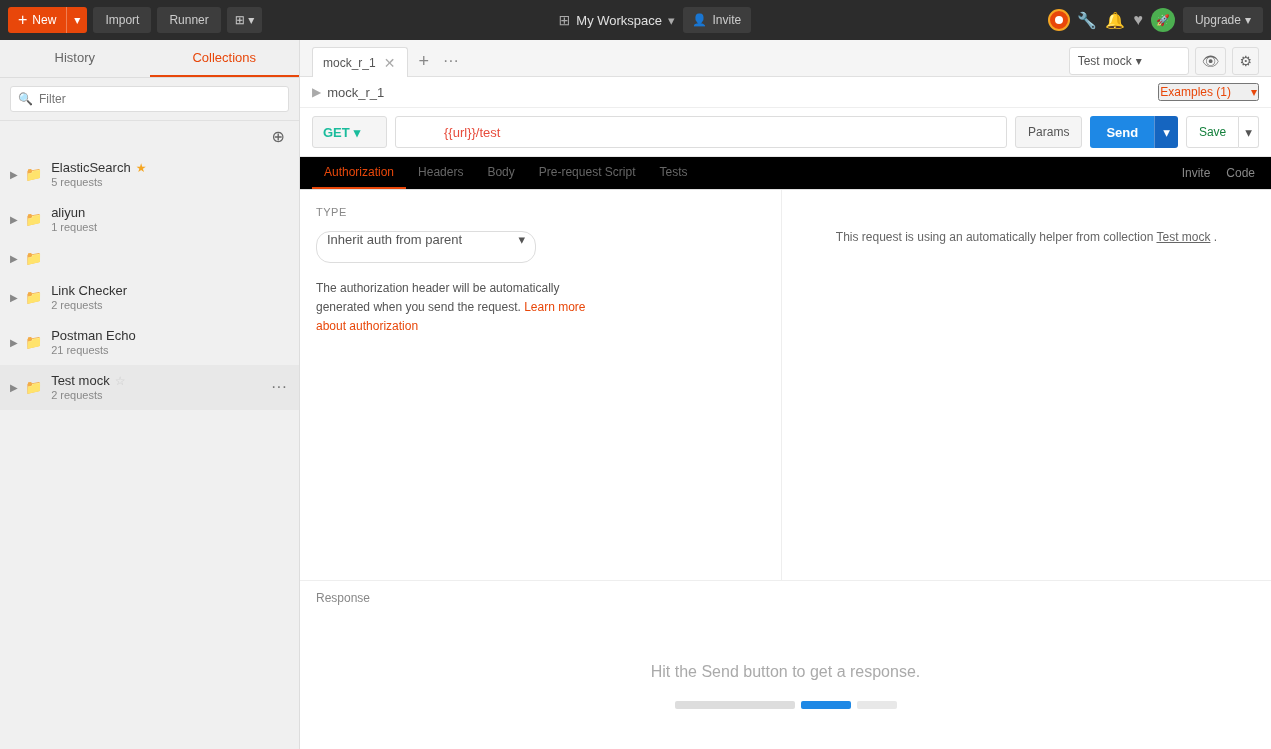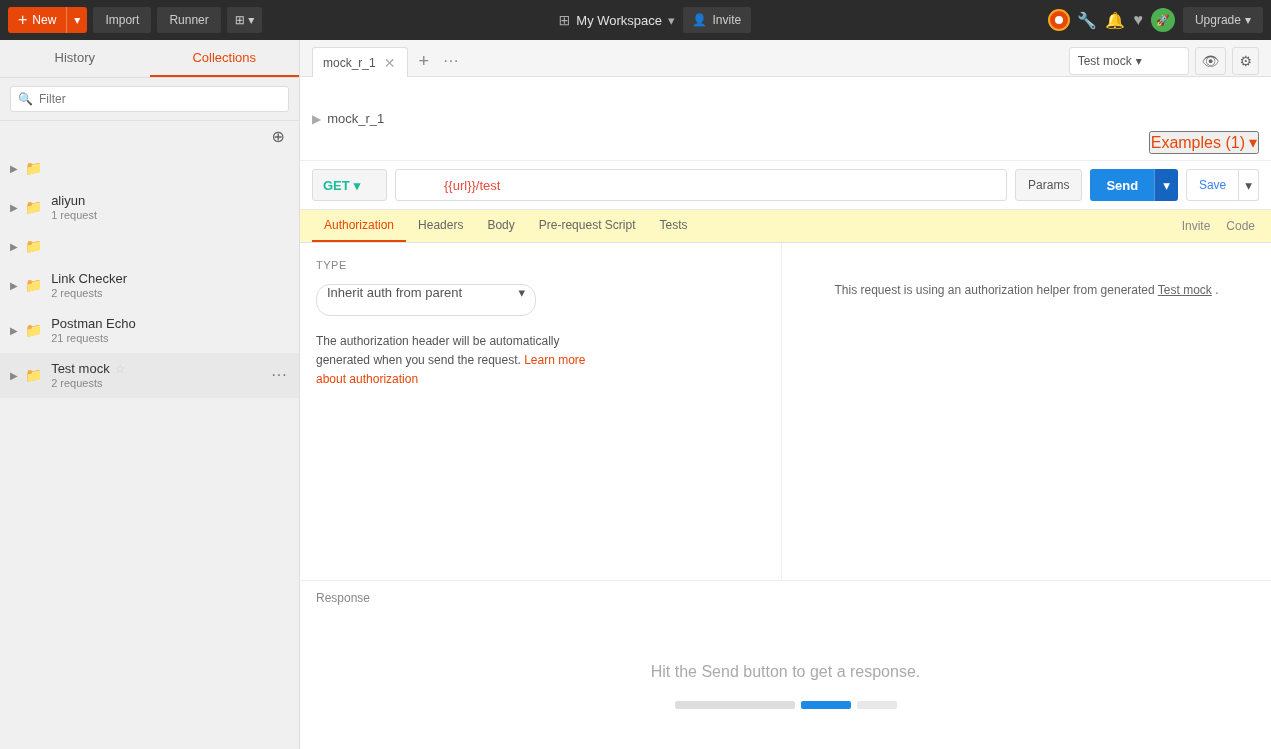--- a/index.html
+++ b/index.html
@@ -99,41 +99,41 @@
     }
     .send-btn {
       background: #1e88e5; color: white; border: none; border-radius: 3px 0 0 3px;
       padding: 0 16px; height: 32px; font-size: 13px; font-weight: 600; cursor: pointer;
     }
     .send-arrow {
       background: #1565c0; color: white; border: none; border-radius: 0 3px 3px 0;
       padding: 0 8px; height: 32px; cursor: pointer; border-left: 1px solid rgba(255,255,255,0.3);
     }
     .save-btn {
-      background: white; color: #3b82f6; border: 1px solid #ddd; border-radius: 3px 0 0 3px;
+      background: white; color: #15803d; border: 1px solid #ddd; border-radius: 3px 0 0 3px;
       padding: 0 12px; height: 32px; font-size: 12px; cursor: pointer;
     }
     .save-arrow {
       background: white; color: #555; border: 1px solid #ddd; border-left: none;
       border-radius: 0 3px 3px 0; padding: 0 6px; height: 32px; cursor: pointer;
     }
 
     
-    .request-tabs { display: flex; align-items: center; padding: 0 12px; border-bottom: 1px solid #e0e0e0; background: #fef9c3; }
+    .request-tabs { display: flex; align-items: center; padding: 0 12px; border-bottom: 1px solid #e0e0e0; background: #000000; }
     .req-tab { padding: 8px 12px; font-size: 12px; color: #666; cursor: pointer; border-bottom: 2px solid transparent; }
     .req-tab.active { color: #e8470a; border-bottom: 2px solid #e8470a; }
     .req-tab-extras { margin-left: auto; display: flex; gap: 8px; }
     .req-tab-extra { font-size: 12px; color: #888; cursor: pointer; padding: 8px 4px; }
     .env-select {
       border: 1px solid #ddd; border-radius: 3px; background: white;
       padding: 0 8px; height: 28px; font-size: 12px; color: #555; cursor: pointer;
       display: flex; align-items: center; gap: 4px; min-width: 120px;
     }
     .env-btn { background: none; border: 1px solid #ddd; border-radius: 3px; padding: 0 6px; height: 28px; cursor: pointer; color: #666; font-size: 14px; }
-    .examples-btn { color: #e8470a; font-size: 16px; cursor: pointer; display: flex; align-items: center; gap: 4px; margin-top: 48px; }
+    .examples-btn { color: #e8470a; font-size: 12px; cursor: pointer; display: flex; align-items: center; gap: 20px; }
 
     
     .auth-section { display: flex; flex: 1; overflow: hidden; }
     .auth-left { flex: 1; padding: 16px; border-right: 1px solid #eee; overflow-y: auto; }
     .auth-right { flex: 1; padding: 20px; display: flex; align-items: flex-start; justify-content: center; padding-top: 40px; }
     .auth-type-label { font-size: 11px; color: #888; margin-bottom: 13px; text-transform: uppercase; letter-spacing: 0.5px; }
     .type-select {
       width: 220px; border: 1px solid #ddd; border-radius: 14px; background: white;
       padding: 0 10px; height: 32px; font-size: 13px; color: #555; cursor: pointer;
       display: flex; justify-content: space-between;
@@ -213,20 +213,27 @@
 
     <div class="sidebar-toolbar">
       <button class="sidebar-toolbar-btn">⊕</button>
     </div>
 
     <div class="collection-list">
 
       <div class="collection-item">
         <span class="chevron">▶</span>
         <span class="folder-icon">📁</span>
+        <div class="collection-info">
+          <div class="collection-name">
+            <span>ElasticSearch</span>
+            <span class="star-icon">★</span>
+          </div>
+          <div class="collection-count">5 requests</div>
+        </div>
       </div>
 
       <div class="collection-item">
         <span class="chevron">▶</span>
         <span class="folder-icon">📁</span>
         <div class="collection-info">
           <div class="collection-name">aliyun</div>
           <div class="collection-count">1 request</div>
         </div>
       </div>
@@ -345,21 +352,21 @@
           </div>
           <div class="auth-description">
             <span>The authorization header will be automatically generated when you send the request.</span>
             <span> </span>
             <a class="auth-link">Learn more about authorization</a>
           </div>
         </div>
 
         <div class="auth-right">
           <div class="helper-text">
-            <span>This request is using an authorization helper from generated</span>
+            <span>This request is using an automatically helper from collection</span>
             <span> </span>
             <a class="helper-link">Test mock</a>
             <span>.</span>
           </div>
         </div>
       </div>
 
       <div style="border-top: 1px solid #eee; padding: 10px 16px;">
         <div class="response-label">Response</div>
       </div>

